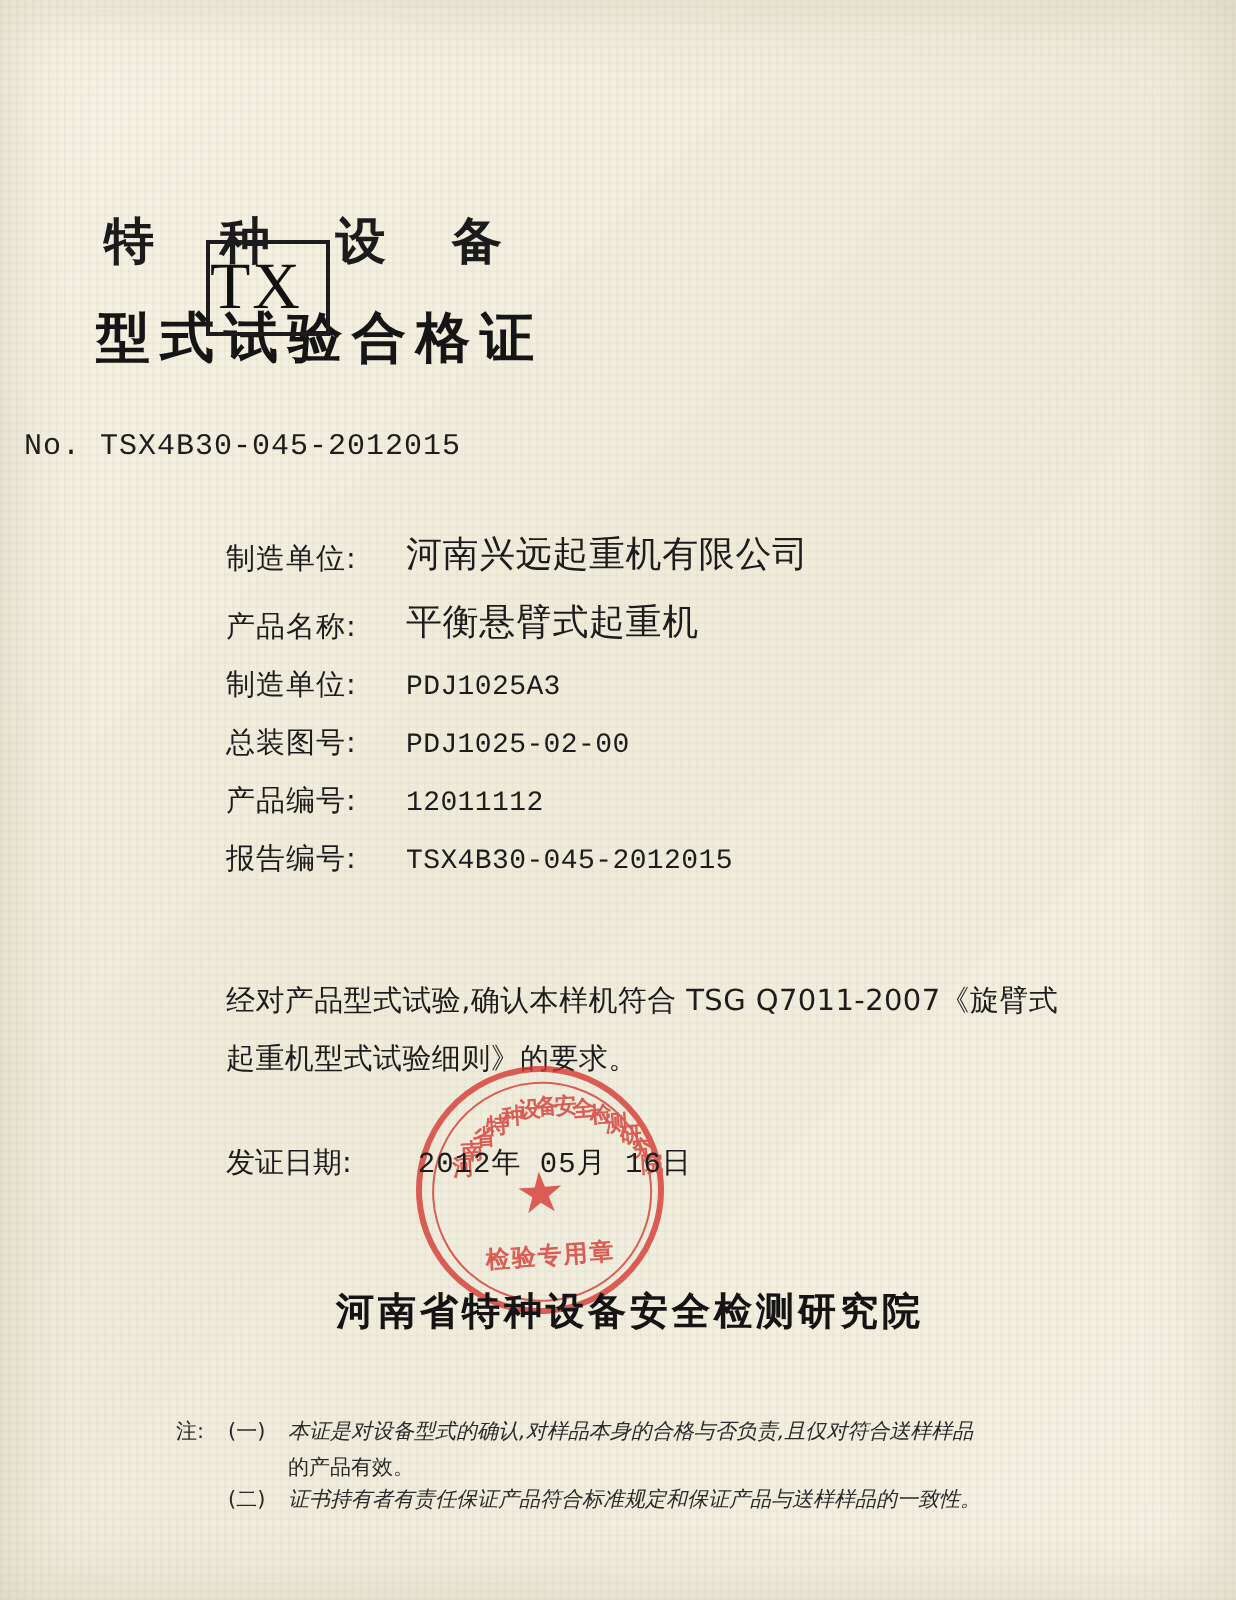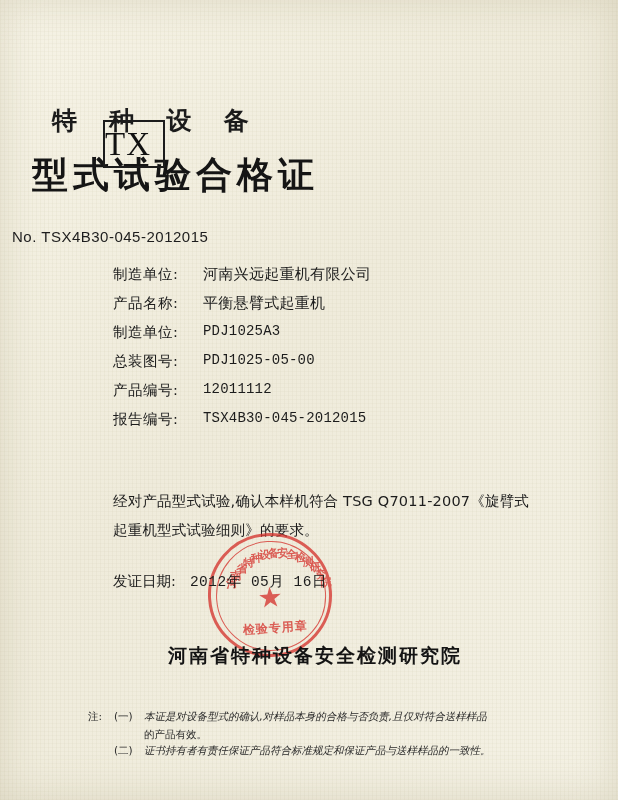--- a/index.html
+++ b/index.html
@@ -46,70 +46,70 @@
     height: 48px;
     border: 2px solid #1c1c1c;
     box-sizing: border-box;
     font-family: "Liberation Serif", serif;
     font-size: 33px;
     line-height: 44px;
     letter-spacing: 1px;
     color: #111;
   }
   .title-small {
-    font-family: Liberation Serif, serif;
+    font-family: Liberation Sans, sans-serif;
     font-size: 25px;
     font-weight: bold;
     letter-spacing: 13px;
     color: #1b1b1b;
     padding-left: 52px;
     margin: 0;
   }
   .title-big {
     font-family: Liberation Serif, serif;
-    font-size: 36px;
+    font-size: 27px;
     font-weight: bold;
     letter-spacing: 5px;
     color: #151515;
     margin: 14px 0 0 0;
-    padding-left: 32px;
+    padding-left: 48px;
   }
   .cert-no {
     margin-top: 28px;
-    font-family: Liberation Sans, sans-serif;
+    font-family: Liberation Mono, monospace;
     font-size: 15px;
     letter-spacing: 0.5px;
     color: #1d1d1d;
     padding-left: 12px;
   }
 
   
   .fields {
     position: absolute;
     left: 113px;
     top: 265px;
     width: 420px;
   }
   .field-row {
     display: flex;
-    align-items: flex-start;
+    align-items: flex-end;
     margin-bottom: 10px;
     font-size: 15px;
   }
   .field-label {
     width: 90px;
     font-family: "DejaVu Sans", sans-serif;
     font-size: 14.5px;
     color: #1c1c1c;
     letter-spacing: 0.5px;
     white-space: nowrap;
   }
   .field-value {
     font-family: Liberation Sans, sans-serif;
-    font-size: 15px;
+    font-size: 18px;
     color: #1c1c1c;
     letter-spacing: 0.3px;
   }
   .field-value.mono {
     font-family: "Liberation Mono", monospace;
     font-size: 14px;
     letter-spacing: 0.2px;
   }
 
   
@@ -125,20 +125,21 @@
     letter-spacing: 0.2px;
   }
 
   
   .issue-row {
     position: absolute;
     left: 113px;
     top: 572px;
     display: flex;
     align-items: center;
+    gap: 19px;
   }
   .issue-label {
     font-family: "DejaVu Sans", sans-serif;
     font-size: 14.5px;
     color: #1c1c1c;
     margin-right: 14px;
   }
   .issue-value {
     font-family: "Liberation Mono", monospace;
     font-size: 14.5px;
@@ -280,21 +281,21 @@
     <div class="field-row">
       <div class="field-label">产品名称:</div>
       <div class="field-value">平衡悬臂式起重机</div>
     </div>
     <div class="field-row">
       <div class="field-label">制造单位:</div>
       <div class="field-value mono">PDJ1025A3</div>
     </div>
     <div class="field-row">
       <div class="field-label">总装图号:</div>
-      <div class="field-value mono">PDJ1025-05-00</div>
+      <div class="field-value mono">PDJ1025-02-00</div>
     </div>
     <div class="field-row">
       <div class="field-label">产品编号:</div>
       <div class="field-value mono">12011112</div>
     </div>
     <div class="field-row">
       <div class="field-label">报告编号:</div>
       <div class="field-value mono">TSX4B30-045-2012015</div>
     </div>
   </div>

